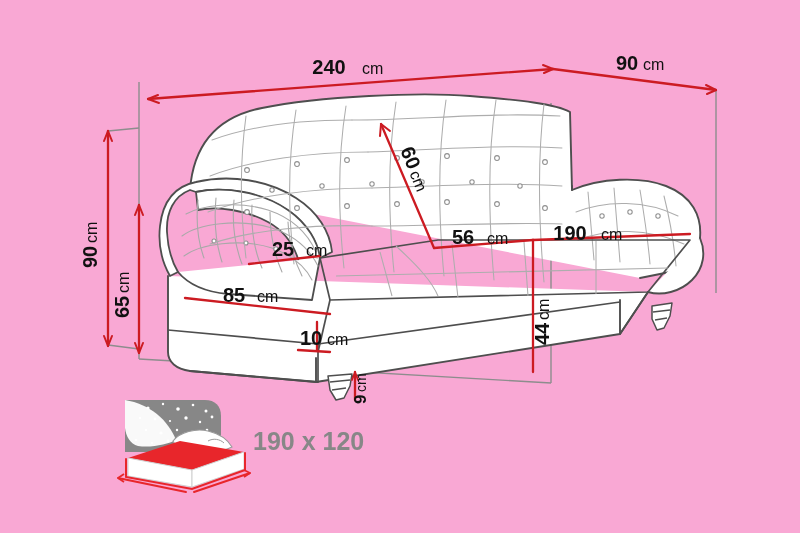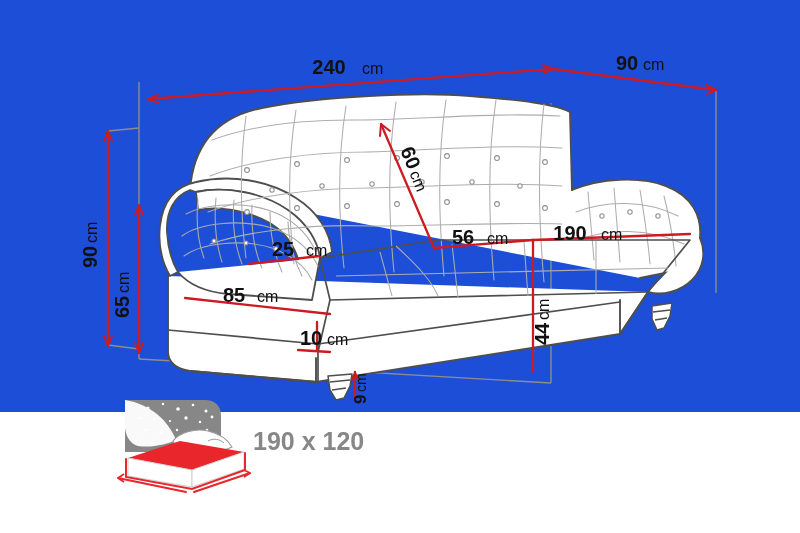--- a/index.html
+++ b/index.html
@@ -10,22 +10,22 @@
   }
   body {
     width: 800px;
     height: 533px;
     font-family: "Liberation Sans", sans-serif;
     overflow: hidden;
   }
   #stage {
     position: relative;
     width: 800px;
-    height: 412px;
-    background: #1d4ed8;
+    height: 533px;
+    background: #f9a8d4;
   }
   #drawing {
     position: absolute;
     left: 0;
     top: 0;
     width: 800px;
     height: 533px;
     display: block;
   }
   .dim-label {

